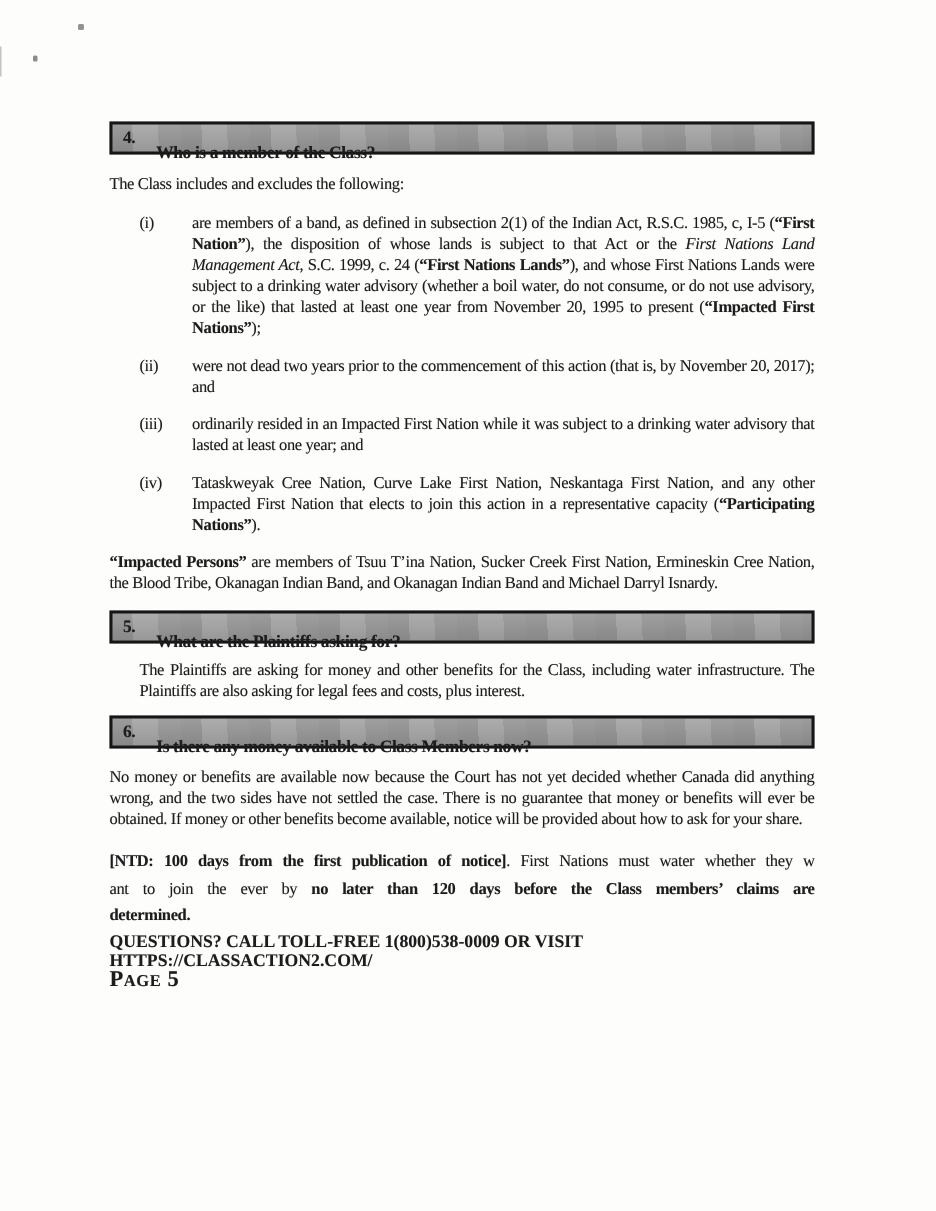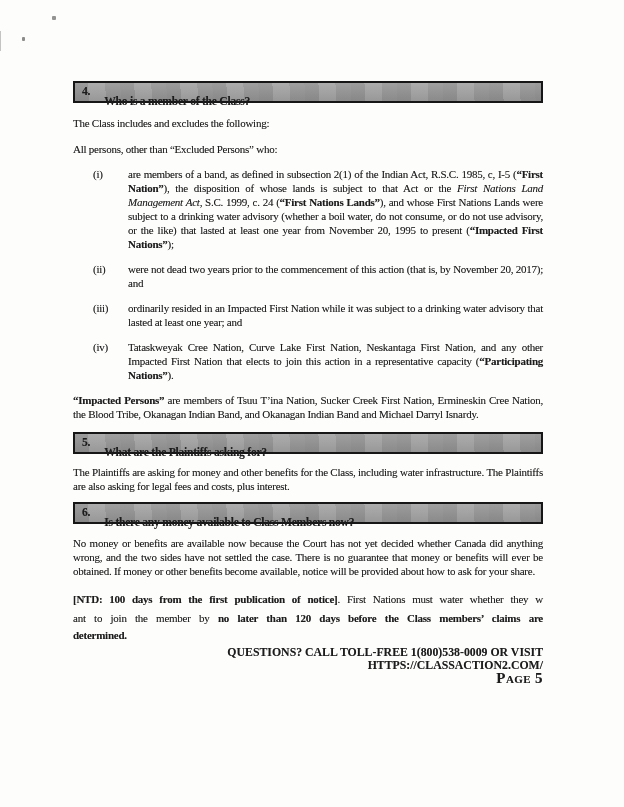--- a/index.html
+++ b/index.html
@@ -54,21 +54,21 @@
     margin:13px 0 11px 0;
     text-align:center;font-weight:700;font-size:12.4px;line-height:15px;
     letter-spacing:0;
   }
   .rights-para{margin:0 0 4px 0;}
   .rline{line-height:19px;}
   .rline.j{text-align:justify;text-align-last:justify;}
   .rline.last{line-height:14px;font-weight:700;}
 
   .footer{
-    text-align:right;font-weight:700;font-size:11.8px;line-height:13px;
+    text-align:left;font-weight:700;font-size:11.8px;line-height:13px;
     letter-spacing:0;margin-top:2px;
   }
   .footer .page-label{font-variant:small-caps;font-size:15px;letter-spacing:.4px;}
 </style>
 </head>
 <body>
 
 <div class="page">
 
   <span class="speck s1"></span>
@@ -77,21 +77,20 @@
 
   <div class="content">
 
     <div class="section-bar">
       <span class="sec-num">4.</span>
       <span class="sec-title">Who is a member of the Class?</span>
     </div>
 
     <p class="para">The Class includes and excludes the following:</p>
 
-    <p class="para tight">All persons, other than “Excluded Persons” who:</p>
 
     <div class="list">
       <div class="list-item">
         <span class="item-label">(i)</span>
         <span class="item-text"><span>are members of a band, as defined in subsection 2(1) of the Indian Act, R.S.C. 1985, c, I-5 (</span><span style="font-weight: 700;">“First Nation”</span><span>), the disposition of whose lands is subject to that Act or the </span><span style="font-style: italic;">First Nations Land Management Act</span><span>, S.C. 1999, c. 24 (</span><span style="font-weight: 700;">“First Nations Lands”</span><span>), and whose First Nations Lands were subject to a drinking water advisory (whether a boil water, do not consume, or do not use advisory, or the like) that lasted at least one year from November 20, 1995 to present (</span><span style="font-weight: 700;">“Impacted First Nations”</span><span>);</span></span>
       </div>
       <div class="list-item">
         <span class="item-label">(ii)</span>
         <span class="item-text"><span>were not dead two years prior to the commencement of this action (that is, by November 20, 2017); and</span></span>
       </div>
@@ -105,33 +104,33 @@
       </div>
     </div>
 
     <p class="para tight"><span style="font-weight: 700;">“Impacted Persons”</span><span> are members of Tsuu T’ina Nation, Sucker Creek First Nation, Ermineskin Cree Nation, the Blood Tribe, Okanagan Indian Band, and Okanagan Indian Band and Michael Darryl Isnardy.</span></p>
 
     <div class="section-bar" style="margin-top:0;margin-bottom:11px;">
       <span class="sec-num">5.</span>
       <span class="sec-title">What are the Plaintiffs asking for?</span>
     </div>
 
-    <p class="para" style="margin-bottom:9px;">The Plaintiffs are asking for money and other benefits for the Class, including water infrastructure. The Plaintiffs are also asking for legal fees and costs, plus interest.</p>
+    <p class="para" style="margin-bottom:9px;margin-left:20px;">The Plaintiffs are asking for money and other benefits for the Class, including water infrastructure. The Plaintiffs are also asking for legal fees and costs, plus interest.</p>
 
     <div class="section-bar" style="margin-bottom:12px;">
       <span class="sec-num">6.</span>
       <span class="sec-title">Is there any money available to Class Members now?</span>
     </div>
 
     <p class="para">No money or benefits are available now because the Court has not yet decided whether Canada did anything wrong, and the two sides have not settled the case. There is no guarantee that money or benefits will ever be obtained. If money or other benefits become available, notice will be provided about how to ask for your share.</p>
 
 
     <div class="rights-para">
       <div class="rline j"><span style="font-weight: 700;">[NTD: 100 days from the first publication of notice]</span><span>. First Nations must water whether they w</span></div>
-      <div class="rline j"><span>ant to join the member by </span><span style="font-weight: 700;">no later than 120 days before the Class members’ claims are</span></div>
+      <div class="rline j"><span>ant to join the ever by </span><span style="font-weight: 700;">no later than 120 days before the Class members’ claims are</span></div>
       <div class="rline last"><span style="font-weight: 700;">determined.</span></div>
     </div>
 
     <div class="footer">
       <div>QUESTIONS? CALL TOLL-FREE 1(800)538-0009 OR VISIT</div>
       <div>HTTPS://CLASSACTION2.COM/</div>
       <div class="page-label">Page 5</div>
     </div>
 
   </div>

